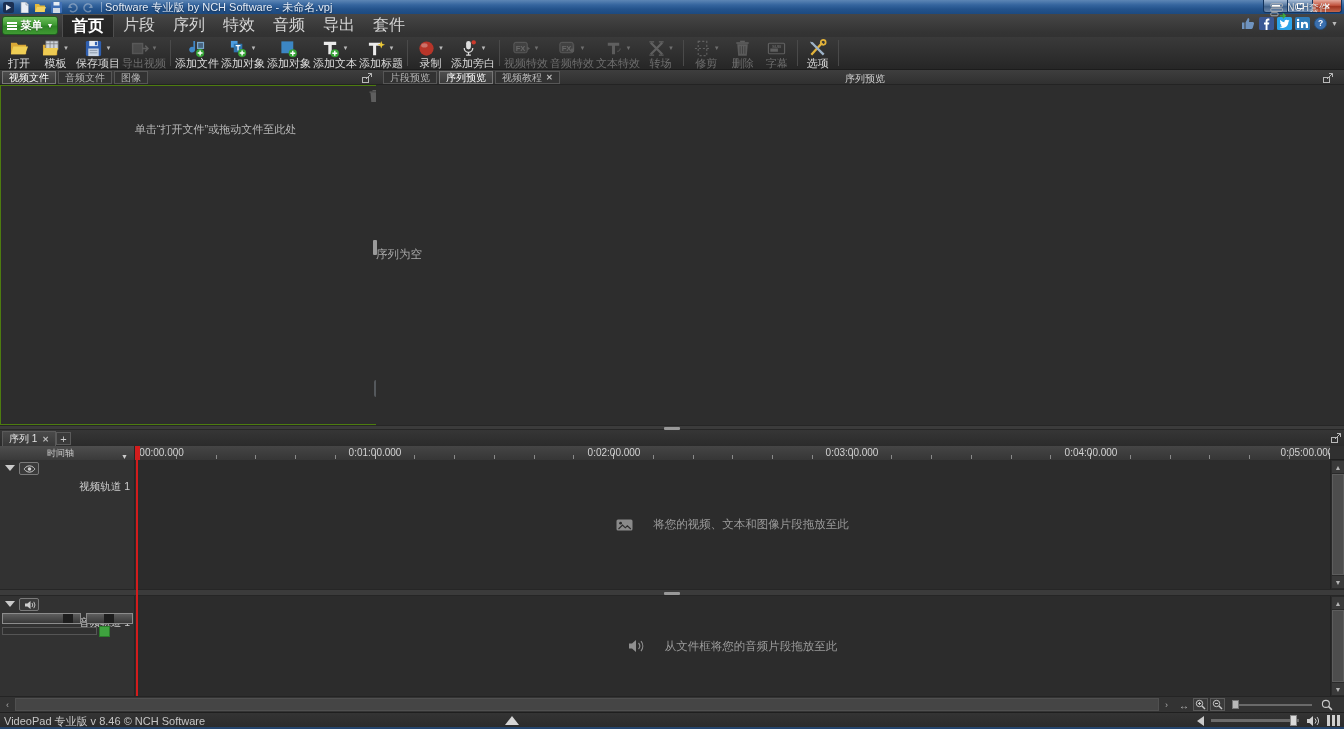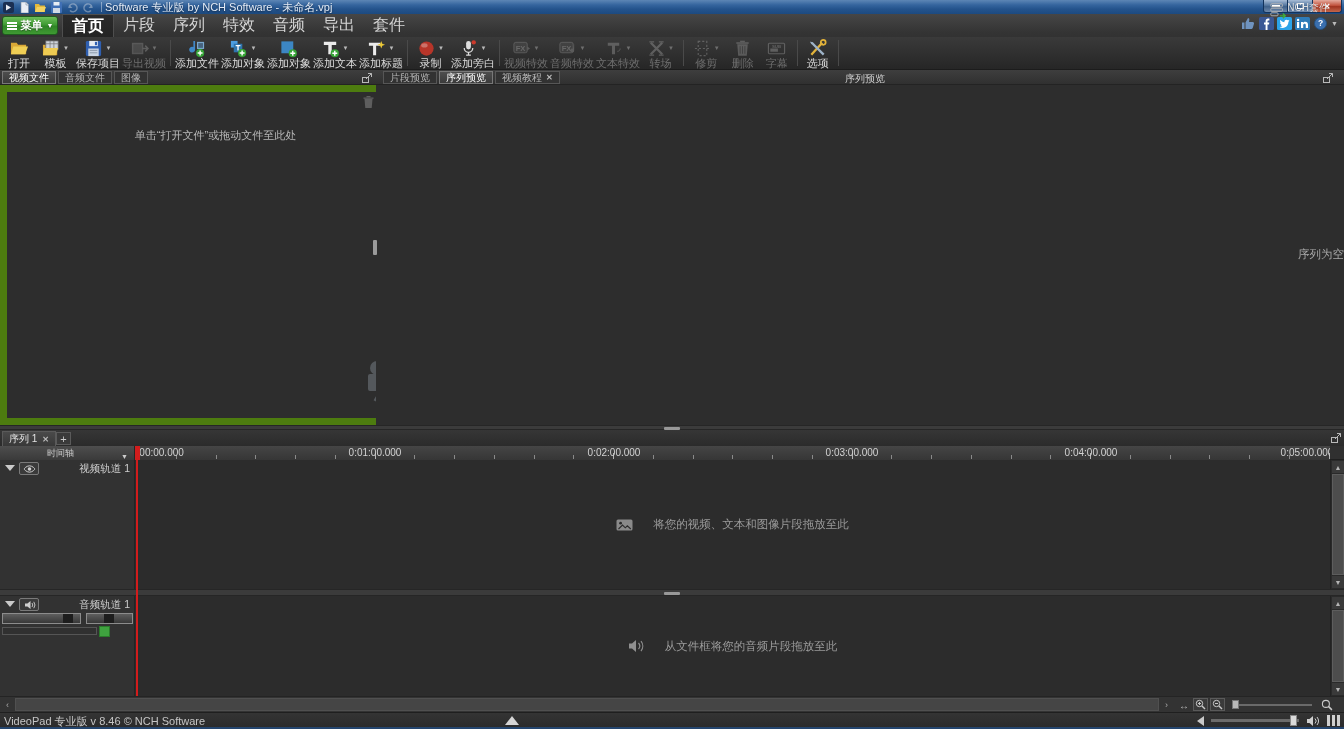--- a/index.html
+++ b/index.html
@@ -55,29 +55,29 @@
 .ptabs.left{left:2px}
 .ptabs.right{left:383px}
 .ptab{border:1px solid #565656;background:#323232;color:#b5b5b5;font-size:10px;display:flex;align-items:center;padding:0 6px;gap:4px;white-space:nowrap}
 .ptab.active{background:linear-gradient(180deg,#4e4e4e,#3a3a3a);color:#fff;border-color:#787878}
 .ptab .x{color:#bbb;font-size:8px;font-weight:bold}
 .ptab:not(.closable) .x{display:none}
 .panel-title{position:absolute;top:2px;left:845px;font-size:10px;color:#cfcfcf}
 .detach{position:absolute;width:12px;height:12px}
 .detach svg{width:12px;height:12px}
 
-.media-panel{position:absolute;left:0;top:85px;width:431px;height:340px;border:7px solid #4d7c0f;background:#2d2d2d}
+.media-panel{position:absolute;left:0;top:85px;width:431px;height:340px;border:1px solid #4d7c0f;background:#2d2d2d}
 .media-tools{position:absolute;right:3px;top:2px;display:flex;gap:5px}
 .mtool{width:17px;height:15px;display:flex;align-items:center;justify-content:center}
 .mtool svg{width:15px;height:14px}
 .media-hint{position:absolute;left:0;top:36px;width:100%;text-align:center;color:#b9b9b9;font-size:11px}
 .camera{position:absolute;right:14px;bottom:16px}
 
 .preview-panel{position:absolute;left:376px;top:85px;width:968px;height:340px;background:#2d2d2d}
-.seq-empty{position:absolute;left:0;right:0;top:162px;text-align:right;color:#a8a8a8;font-size:11.5px}
+.seq-empty{position:absolute;left:0;right:0;top:162px;text-align:left;color:#a8a8a8;font-size:11.5px}
 .watermark{position:absolute;right:16px;bottom:8px;text-align:center}
 .watermark .big{font-size:47px;font-weight:bold;color:#3c4044;letter-spacing:-2px;line-height:45px}
 .watermark .small{font-size:14px;color:#45494d;margin-top:-4px}
 .vgrip{position:absolute;left:373px;top:240px;width:4px;height:15px;background:#9a9a9a;border-radius:1px}
 
 .split1{position:absolute;left:0;top:425px;width:1344px;height:5px;background:#3b3b3b;border-top:1px solid #262626;border-bottom:1px solid #262626}
 .hgrip{position:absolute;left:664px;top:1px;width:16px;height:3px;background:#989898;border-radius:1px}
 .split2{position:absolute;left:0;top:589px;width:1344px;height:7px;background:#3b3b3b;border-top:1px solid #262626;border-bottom:1px solid #262626}
 
 .seqstrip{position:absolute;left:0;top:430px;width:1344px;height:16px;background:linear-gradient(180deg,#363636,#2b2b2b)}
@@ -97,21 +97,21 @@
 .ts:nth-of-type(2){left:240px}
 .ts:nth-of-type(3){left:479px}
 .ts:nth-of-type(4){left:717px}
 .ts:nth-of-type(5){left:956px}
 .ts:nth-of-type(6){left:1172px}
 
 .track{position:absolute;left:0;width:1344px;background:#2c2c2c}
 .track-video{top:460px;height:129px}
 .track-audio{top:596px;height:100px}
 .thead{position:absolute;left:0;top:0;width:135px;height:100%;background:#323232;border-right:1px solid #242424}
-.tname{position:absolute;right:4px;top:2px;font-size:10.5px;color:#cfcfcf}
+.tname{position:absolute;right:4px;top:20px;font-size:10.5px;color:#cfcfcf}
 .tri{position:absolute;left:5px;top:5px;width:0;height:0;border-left:5px solid transparent;border-right:5px solid transparent;border-top:6px solid #c9c9c9}
 .tbtn{position:absolute;left:19px;top:2px;width:20px;height:13px;border:1px solid #7a7a7a;border-radius:2px;background:#3a3a3a;display:flex;align-items:center;justify-content:center}
 .tbtn svg{width:13px;height:10px}
 .thint{position:absolute;left:135px;right:14px;top:0;height:100%;display:flex;align-items:center;justify-content:center;gap:20px;color:#9b9b9b;font-size:11.5px}
 .thint svg{width:17px;height:14px}
 
 .sliderA,.sliderB{position:absolute;top:17px;height:11px;border:1px solid #8c8c8c;background:linear-gradient(180deg,#5e5e5e,#383838)}
 .sliderA{left:2px;width:79px}
 .sliderB{left:86px;width:47px}
 .shandle{position:absolute;top:0;bottom:0;width:10px;background:#1d1d1d}

